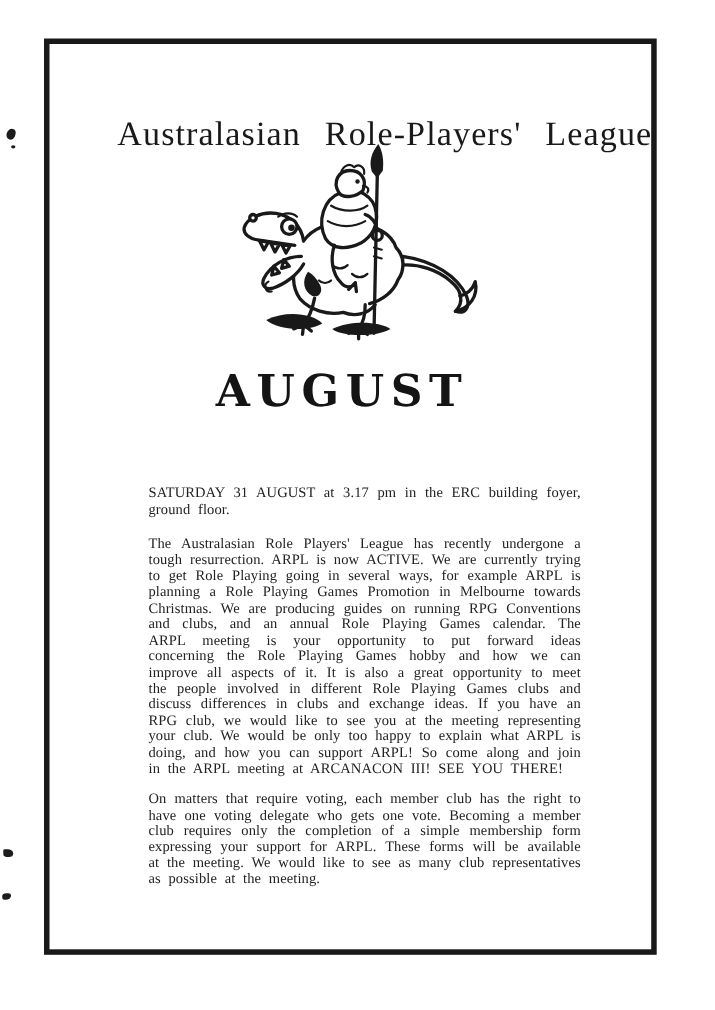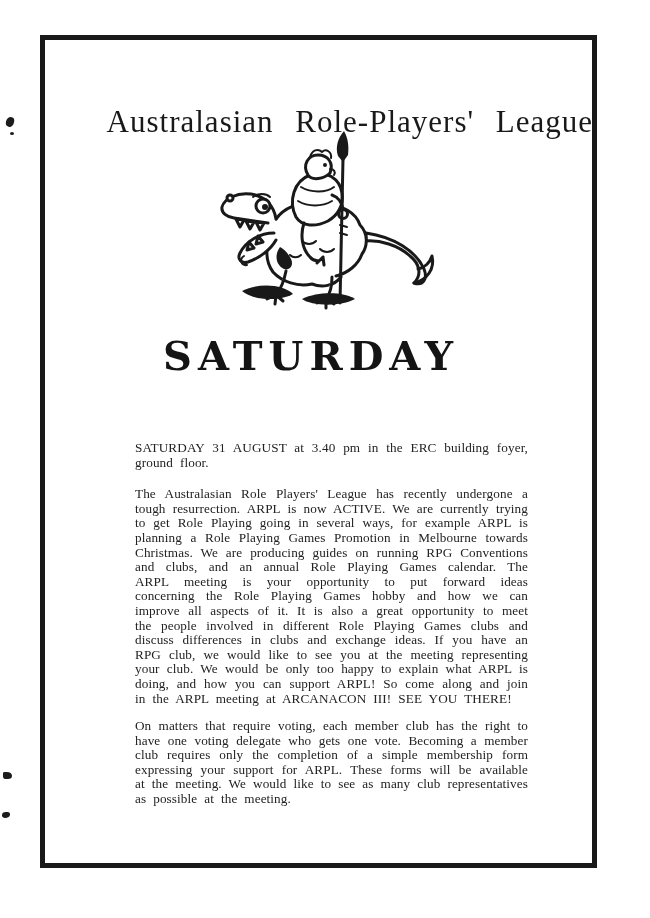--- a/index.html
+++ b/index.html
@@ -130,22 +130,22 @@
       <path class="ln" d="M124 94 C120 106 122 120 130 128 C134 133 141 133 143 128 M143 128 l-6 6 M143 128 l1 8"></path>
 
       <path class="thin" d="M122 112 c4 4 10 4 14 0 M140 120 c4 4 10 4 14 0 M110 126 c3 3 8 3 11 0"></path>
 
       <path class="ln" d="M163 30 L160 174"></path>
       <path class="solid" d="M164 2 C158 9 155 18 158 27 L163 33 L168 26 C169 17 168 9 164 2 Z"></path>
       <path class="thin" d="M160 96 l7 2 M160 104 l7 2"></path>
     </svg>
   </div>
 
-  <div class="meeting-heading">SATURDAY</div>
+  <div class="meeting-heading">AUGUST</div>
 
   <div class="text-column">
-    <p class="para-intro">SATURDAY 31 AUGUST at 3.40 pm in the ERC building foyer, ground floor.</p>
+    <p class="para-intro">SATURDAY 31 AUGUST at 3.17 pm in the ERC building foyer, ground floor.</p>
     <p class="para-body1">The Australasian Role Players' League has recently undergone a tough resurrection.  ARPL is now ACTIVE.  We are currently trying to get Role Playing going in several ways, for example ARPL is planning a Role Playing Games Promotion in Melbourne towards Christmas.  We are producing guides on running RPG Conventions and clubs, and an annual Role Playing Games calendar.  The ARPL meeting is your opportunity to put forward ideas concerning the Role Playing Games hobby and how we can improve all aspects of it.  It is also a great opportunity to meet the people involved in different Role Playing Games clubs and discuss differences in clubs and exchange ideas.  If you have an RPG club, we would like to see you at the meeting representing your club.  We would be only too happy to explain what ARPL is doing, and how you can support ARPL!  So come along and join in the ARPL meeting at ARCANACON III!  SEE YOU THERE!</p>
     <p class="para-body2">On matters that require voting, each member club has the right to have one voting delegate who gets one vote.  Becoming a member club requires only the completion of a simple membership form expressing your support for ARPL.  These forms will be available at the meeting.  We would like to see as many club representatives as possible at the meeting.</p>
   </div>
 
 
 </div>
 
 </body></html>

